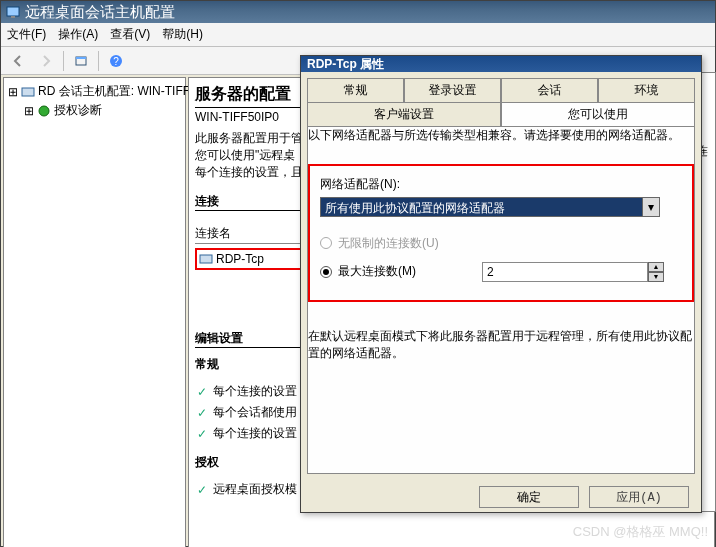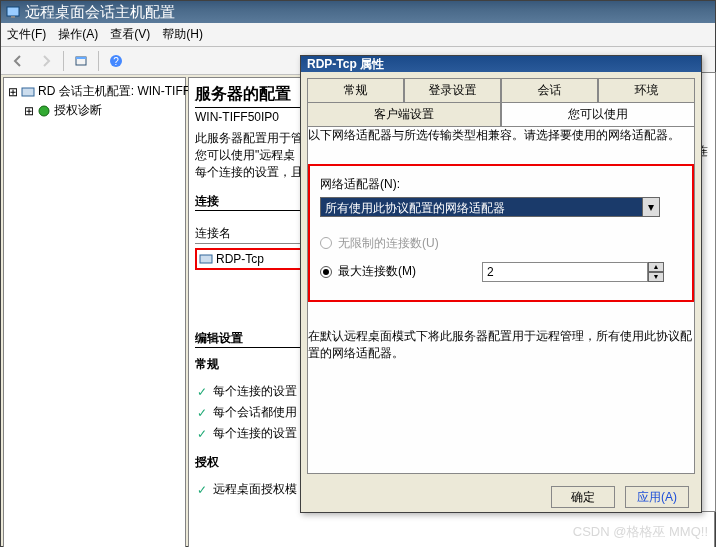--- a/index.html
+++ b/index.html
@@ -181,27 +181,27 @@
     .spinner { width: 16px; display: flex; flex-direction: column; }
     .spinner div { height: 10px; background: #ddd; border: 1px solid #666; display: flex; align-items: center; justify-content: center; font-size: 7px; }
     .note { margin-top: 26px; line-height: 1.4; }
     .dialog-buttons {
       display: flex;
       justify-content: flex-end;
       gap: 10px;
       padding: 6px 12px;
     }
     .btn {
-      width: 64px; height: 22px;
+      width: 100px; height: 22px;
       background: #ece9d8;
       border: 1px solid #888;
       font-size: 12px;
       cursor: default;
     }
-    .btn:disabled { color: #1d4ed8; }
+    .btn:disabled { color: #404040; font-family: Liberation Mono, monospace; }
     .watermark {
       position: absolute;
       right: 8px;
       bottom: 6px;
       color: rgba(200,200,200,0.7);
       font-size: 13px;
       pointer-events: none;
     }
     .rightpane-edge {
       position: absolute;

